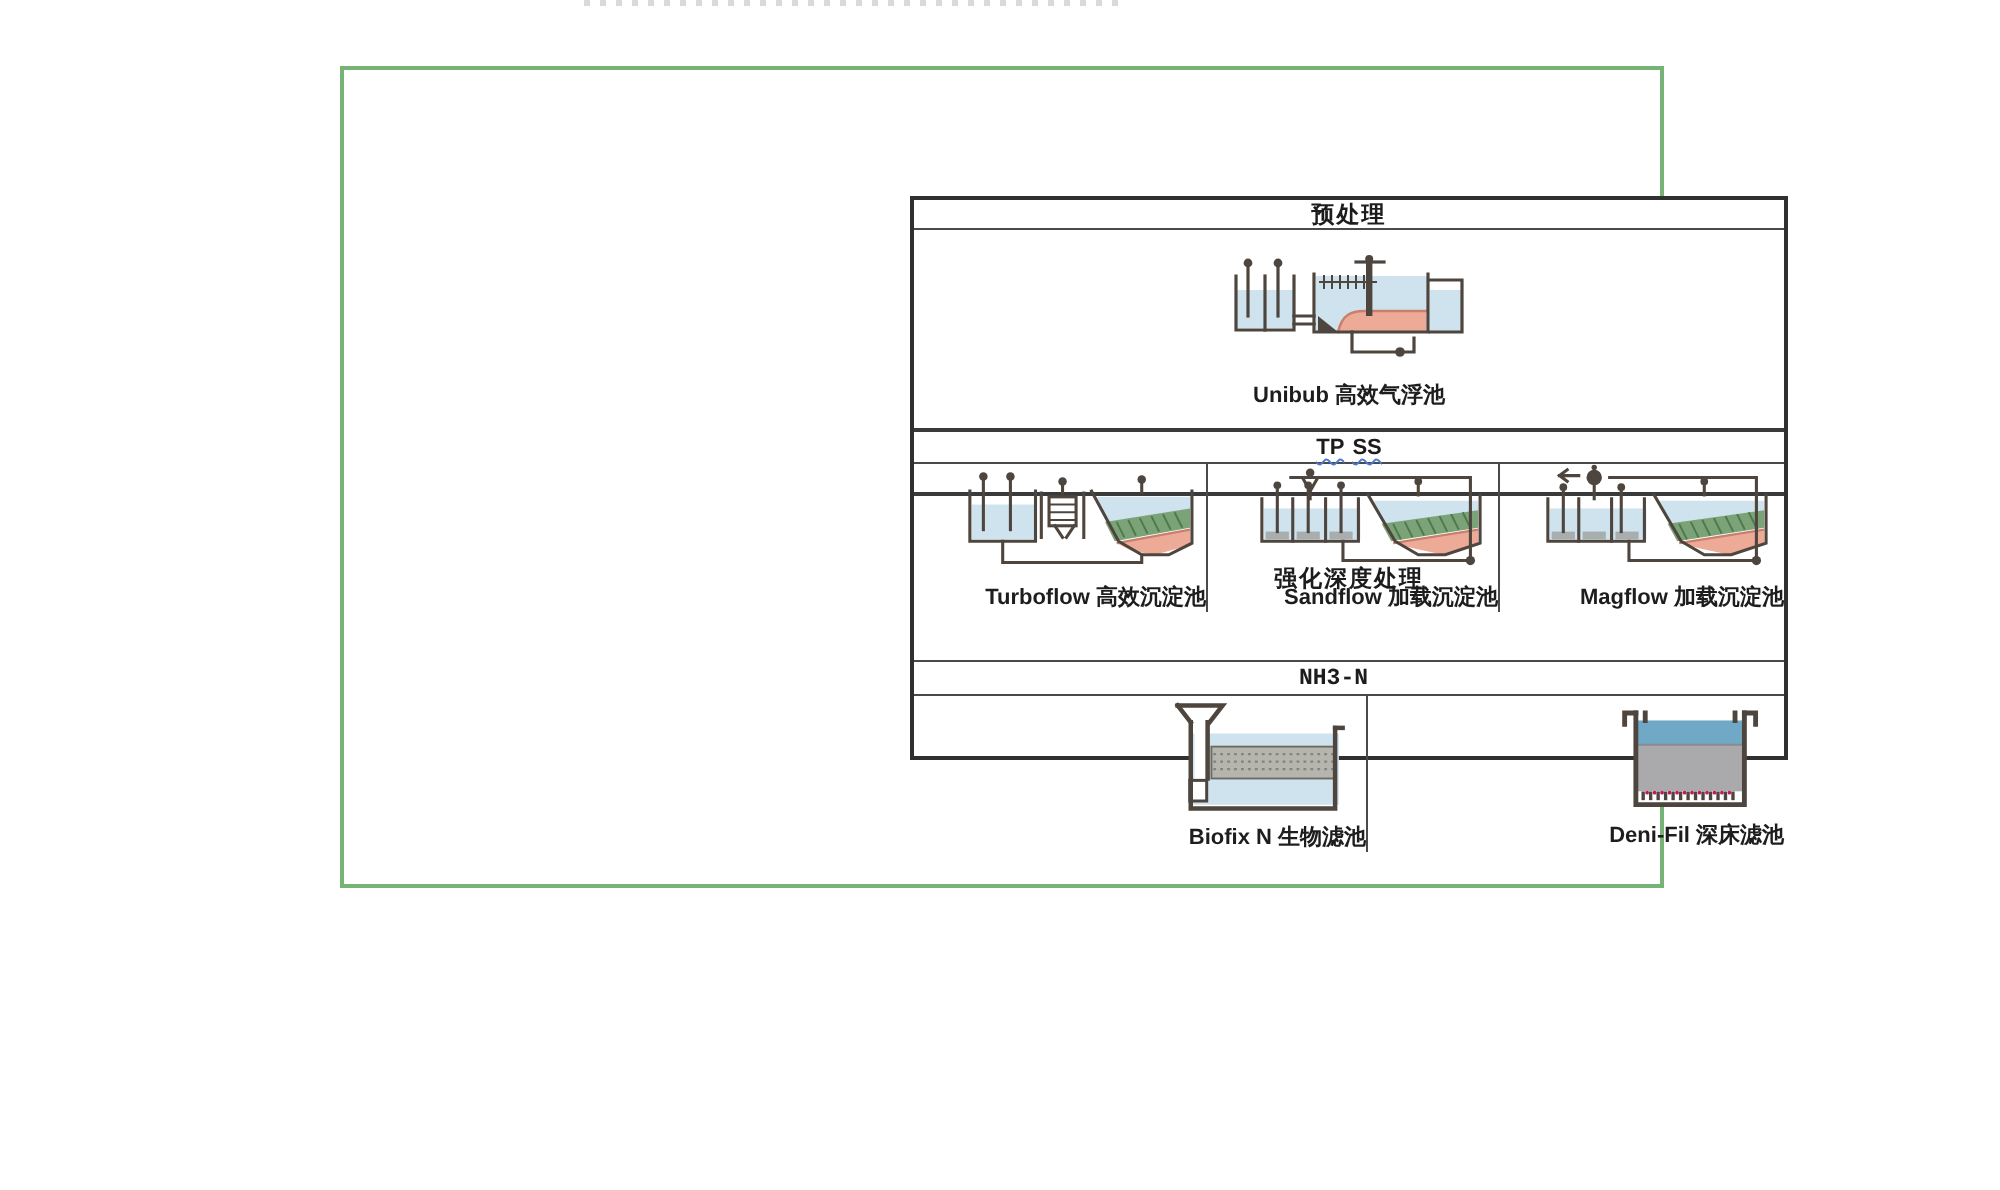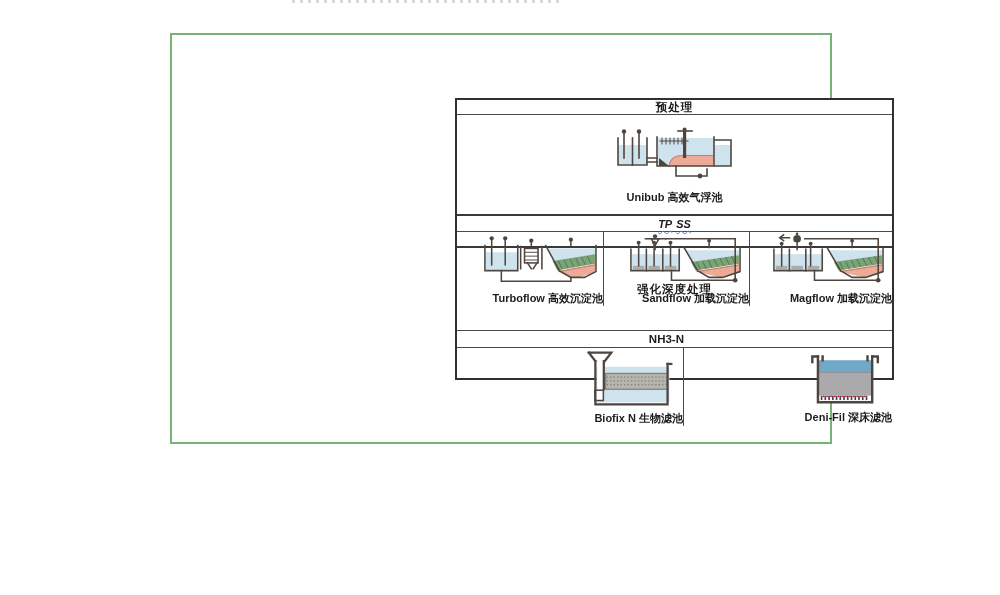--- a/index.html
+++ b/index.html
@@ -22,23 +22,23 @@
     border:2px solid #303030;box-sizing:border-box;background:#fff;
     display:grid;grid-template-rows:15px 101px 16px 16px 83px 17px 16px auto;
   }
   .row{border-bottom:1px solid #4a4a4a;min-width:0;}
   .row:last-child{border-bottom:none;}
   .row.thicksep{border-bottom:2px solid #3a3a3a;}
   .hdr{
     display:flex;align-items:center;justify-content:center;
     font-size:11.5px;font-weight:bold;letter-spacing:1px;
   }
-  .hdr.en{letter-spacing:0;}
+  .hdr.en{letter-spacing:0;font-family:Liberation Mono, monospace;}
   .params{display:flex;gap:4px;align-items:center;justify-content:center;
-    font-size:11px;font-weight:bold;font-style:italic;}
+    font-size:11px;font-weight:bold;}
   .squiggle{
     text-decoration-line:underline;text-decoration-style:wavy;
     text-decoration-color:#4a7bd4;text-decoration-thickness:1px;
     text-underline-offset:2px;
   }
   .cells-3{display:grid;grid-template-columns:147px 146px 1fr;}
   .cells-2{display:grid;grid-template-columns:227px 1fr;}
   .cell{display:flex;flex-direction:column;align-items:flex-end;justify-content:center;
     gap:3px;border-right:1px solid #4a4a4a;min-width:0;box-sizing:border-box;}
   .cell:last-child{border-right:none;}

